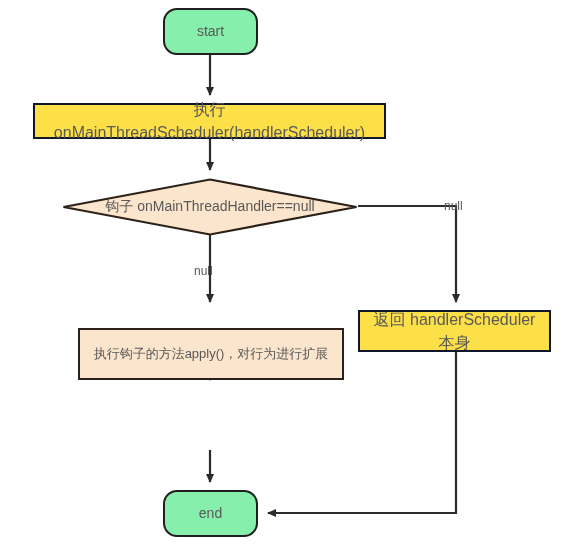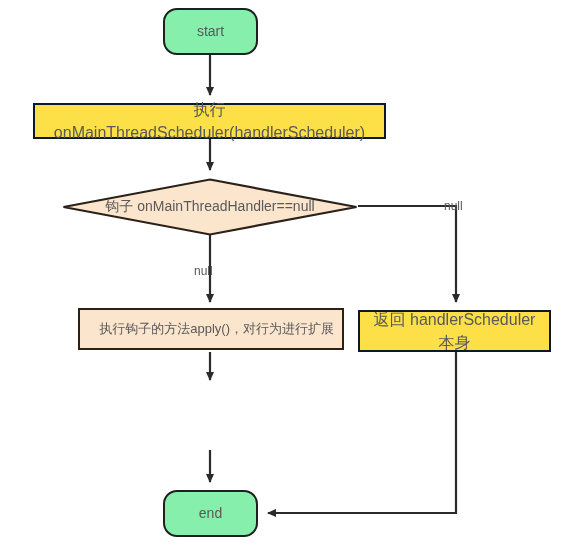--- a/index.html
+++ b/index.html
@@ -117,21 +117,21 @@
     <svg width="296" height="58" viewBox="0 0 296 58">
       <polygon points="148,1.5 294.5,29 148,56.5 1.5,29" fill="#fce5cd" stroke="#2b2118" stroke-width="2.2"></polygon>
     </svg>
     <div class="decision-label">钩子 onMainThreadHandler==null</div>
   </div>
 
   <div class="edge-label" style="left:194px; top:264px;">null</div>
 
   <div class="edge-label" style="left:444px; top:199px;">null</div>
 
-  <div class="node process-accent" style="left:78px; top:308px; width:266px; height:42px;justify-content:flex-end;">
+  <div class="node process-accent" style="left:78px; top:328px; width:266px; height:52px;">
     <span class="box-text">执行钩子的方法apply()，对行为进行扩展</span>
   </div>
 
   <div class="node process-plain" style="left:358px; top:310px; width:193px; height:42px;">
     <span class="box-text">返回 handlerScheduler本身</span>
   </div>
 
 
   <div class="node terminator" style="left:163px; top:490px; width:95px; height:47px;">
     <span class="box-text">end</span>

